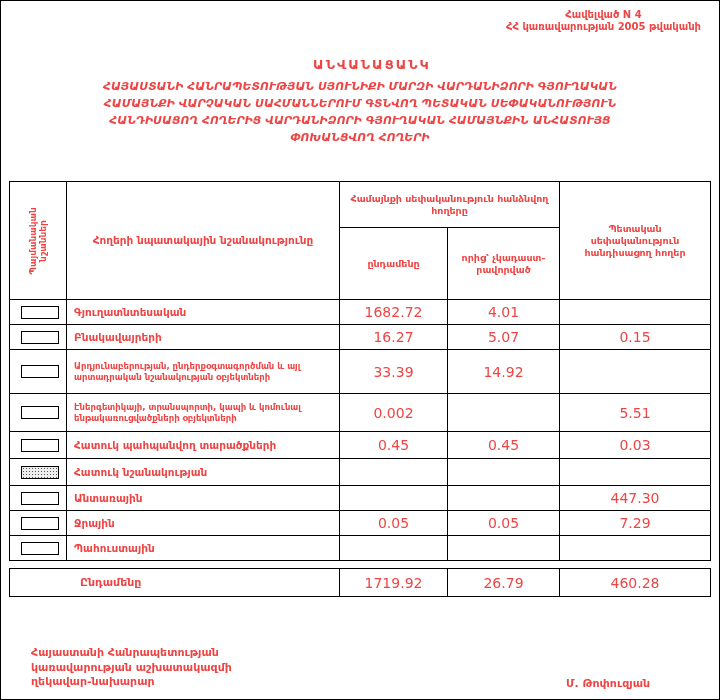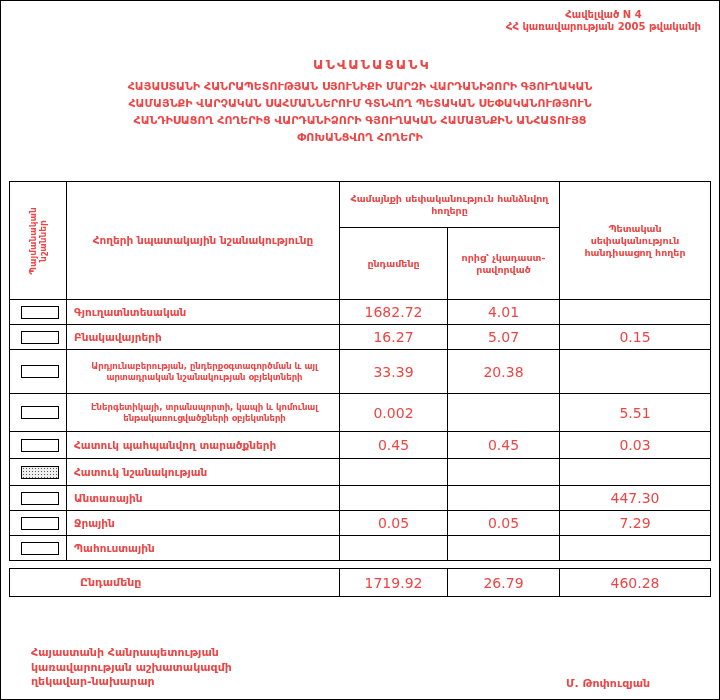--- a/index.html
+++ b/index.html
@@ -19,21 +19,21 @@
     font-size:10px; font-weight:bold; line-height:12px;
   }
   .doc-title {
     position:absolute; top:56px; left:0; right:0;
     text-align:center;
     font-size:13px; font-weight:bold; letter-spacing:2px;margin-left:24px;
   }
   .doc-subtitle {
     position:absolute; top:77px; left:10px; right:10px;
     text-align:center;
-    font-size:11px; font-weight:bold; line-height:17px;
+    font-size:11px; font-weight:bold; line-height:17px;font-style:italic;
   }
   
   .tbl {
     position:absolute; top:180px; left:8px; width:702px;
     display:grid;
     grid-template-columns:57px 273px 108px 112px 1fr;
     grid-template-rows:46px 72px 25px 25px 44px 38px 27px 27px 25px 25px 25px;
     border-top:1px solid #000; border-left:1px solid #000;
     box-sizing:border-box;
   }
@@ -58,21 +58,21 @@
     transform:rotate(-90deg);
     width:78px; font-size:9px; font-weight:bold; line-height:10px;
     text-align:center;
   }
   .purpose-cell { grid-row:1 / span 2; grid-column:2; }
   .group-cell   { grid-row:1; grid-column:3 / span 2; }
   .total-cell   { grid-row:2; grid-column:3; }
   .ofwhich-cell { grid-row:2; grid-column:4; }
   .state-cell   { grid-row:1 / span 2; grid-column:5; }
   .lbl {
-    justify-content:flex-start; text-align:center;
+    justify-content:flex-start; text-align:left;
     padding:2px 4px 2px 7px;
     font-weight:bold; font-size:10.5px; line-height:12px;
   }
   .lbl.sm { font-size:8.5px; line-height:10.5px; }
   .num { font-size:14px; }
   .sym { justify-content:flex-start; padding-left:11px; }
   .box {
     width:38px; height:13px;
     border:1px solid #000; background:#fff;
     box-sizing:border-box;
@@ -140,21 +140,21 @@
     <div class="c lbl">Բնակավայրերի</div>
     <div class="c num">16.27</div>
     <div class="c num">5.07</div>
     <div class="c num">0.15</div>
 
     <div class="c sym">
         <span class="box"></span>
       </div>
     <div class="c lbl sm">Արդյունաբերության, ընդերքօգտագործման և այլ արտադրական նշանակության օբյեկտների</div>
     <div class="c num">33.39</div>
-    <div class="c num">20.38</div>
+    <div class="c num">14.92</div>
     <div class="c num"></div>
 
     <div class="c sym">
         <span class="box"></span>
       </div>
     <div class="c lbl sm">Էներգետիկայի, տրանսպորտի, կապի և կոմունալ ենթակառուցվածքների օբյեկտների</div>
     <div class="c num">0.002</div>
     <div class="c num"></div>
     <div class="c num">5.51</div>
 

